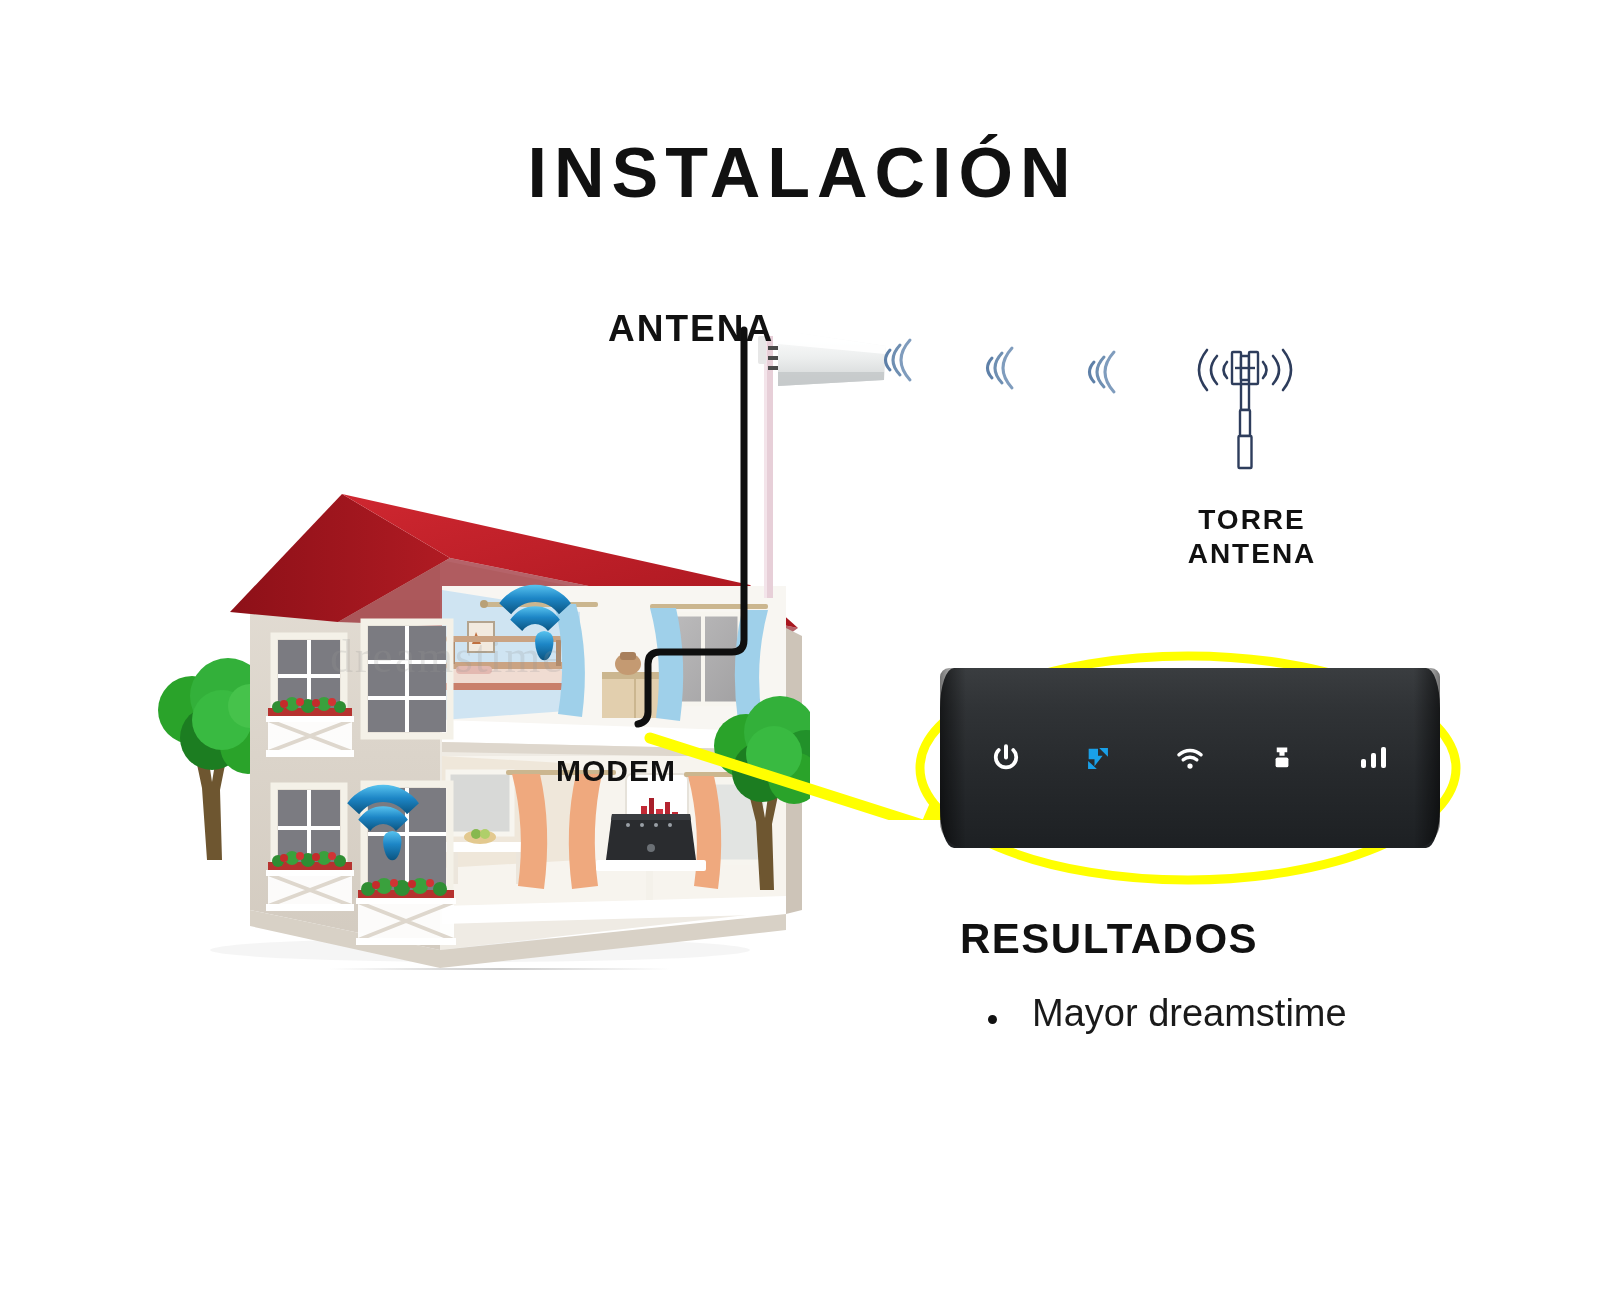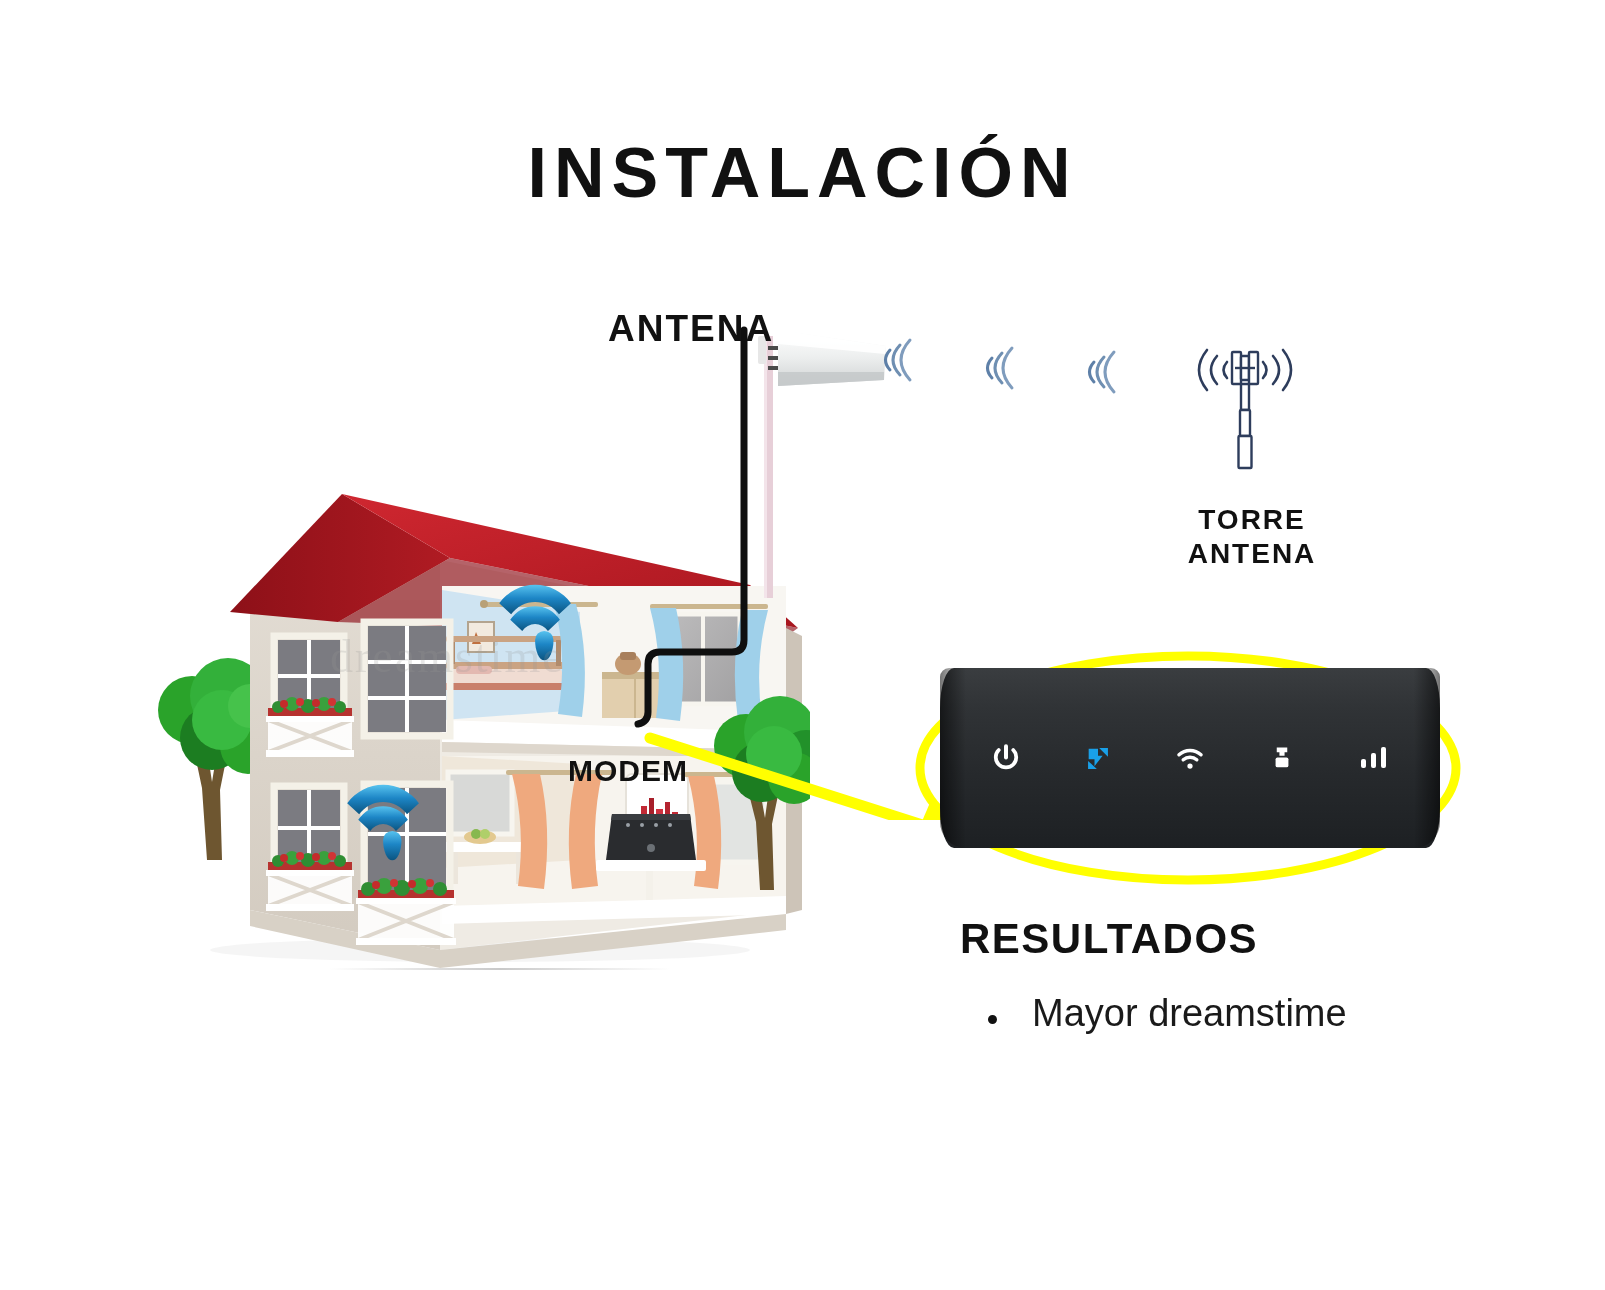--- a/index.html
+++ b/index.html
@@ -23,21 +23,21 @@
 
   
   .blk-label{
     position:absolute;
     font-weight:bold;color:#111111;
     font-family:"Liberation Sans", sans-serif;
     letter-spacing:1.2px;
     white-space:nowrap;
   }
   #antena-label{left:608px;top:308px;font-size:37px;letter-spacing:2px;}
-  #modem-label{left:568px;top:754px;font-size:30px;letter-spacing:1px;}
+  #modem-label{left:556px;top:754px;font-size:30px;letter-spacing:1px;}
   #torre-label{
     left:1132px;top:503px;width:240px;text-align:center;
     font-size:28px;line-height:34px;letter-spacing:2px;white-space:normal;
   }
 
   
   #house-illustration{position:absolute;left:150px;top:390px;width:660px;height:600px;}
   #house-illustration svg{display:block;}
 
   

